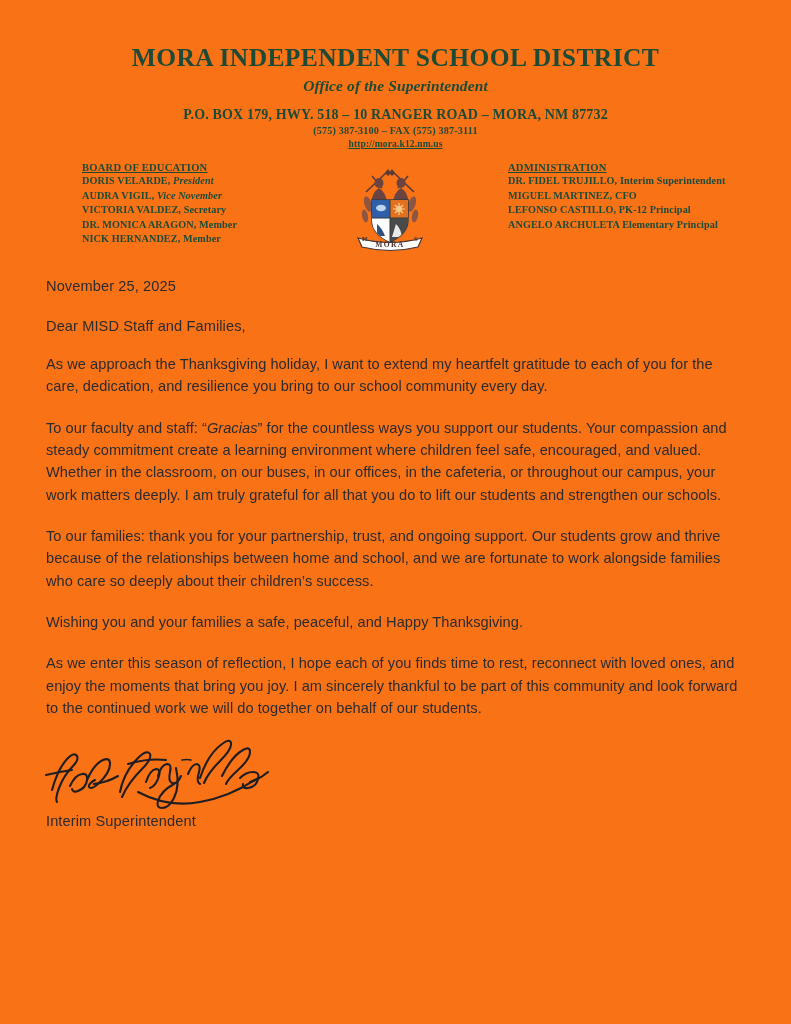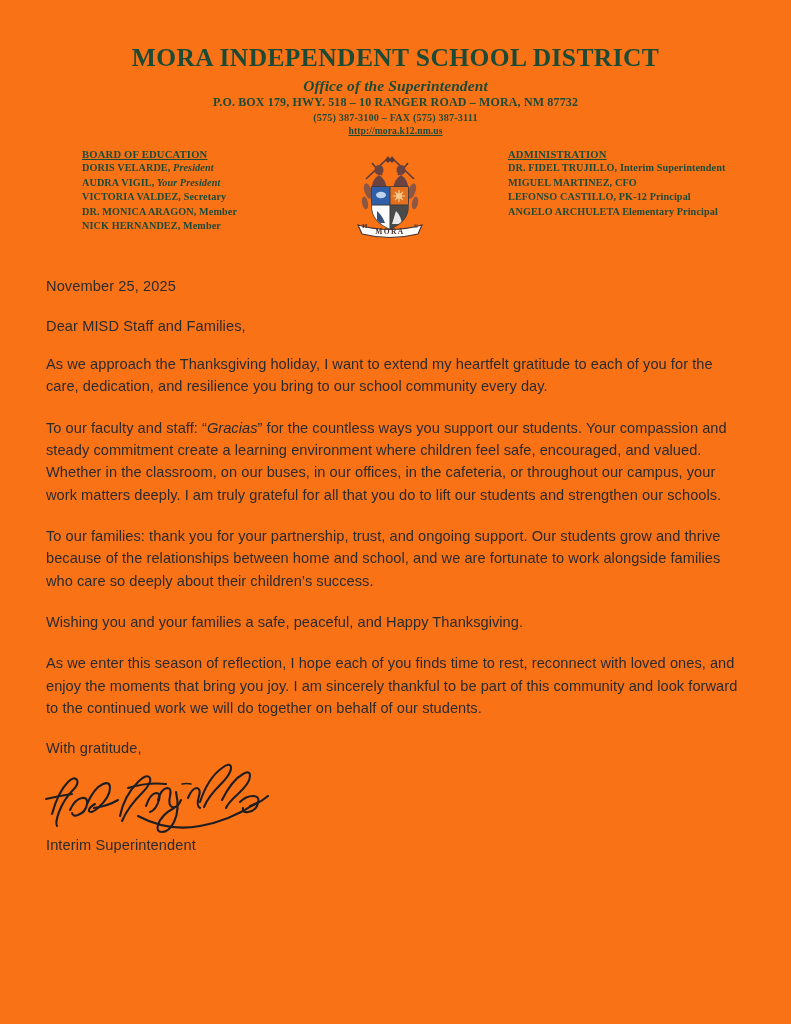--- a/index.html
+++ b/index.html
@@ -34,24 +34,24 @@
     font-family: "Liberation Serif", serif;
     font-size: 15.5px;
     font-weight: bold;
     font-style: italic;
     color: #1d4a35;
     margin-top: 5px;
     letter-spacing: 0.1px;
   }
   .addr-line {
     font-family: "Liberation Serif", serif;
-    font-size: 12px;
-    font-weight: bold;
-    color: #1d4a35;
-    margin-top: 0;
+    font-size: 14px;
+    font-weight: bold;
+    color: #1d4a35;
+    margin-top: 12px;
     letter-spacing: 0.15px;
   }
   .phone-line {
     font-family: "Liberation Serif", serif;
     font-size: 10.2px;
     font-weight: bold;
     color: #1d4a35;
     margin-top: 2px;
     letter-spacing: 0.15px;
   }
@@ -184,21 +184,21 @@
     <div class="addr-line">P.O. BOX 179, HWY. 518 – 10 RANGER ROAD – MORA, NM 87732</div>
     <div class="phone-line">(575) 387-3100 – FAX (575) 387-3111</div>
     <div class="url-line">http://mora.k12.nm.us</div>
   </div>
 
   <div class="masthead">
 
     <div class="col-board">
       <div class="col-heading">BOARD OF EDUCATION</div>
       <div class="col-entry"><span>DORIS VELARDE,</span> <span class="role-italic">President</span></div>
-      <div class="col-entry"><span>AUDRA VIGIL,</span> <span class="role-italic">Your President</span></div>
+      <div class="col-entry"><span>AUDRA VIGIL,</span> <span class="role-italic">Vice November</span></div>
       <div class="col-entry"><span>VICTORIA VALDEZ,</span> <span class="role">Secretary</span></div>
       <div class="col-entry"><span>DR. MONICA ARAGON,</span> <span class="role">Member</span></div>
       <div class="col-entry"><span>NICK HERNANDEZ,</span> <span class="role">Member</span></div>
     </div>
 
     <div class="crest-wrap">
       <svg width="88" height="96" viewBox="0 0 88 96" xmlns="http://www.w3.org/2000/svg">
 
         <g stroke="#5a3a36" stroke-width="1.6" fill="none">
           <line x1="20" y1="34" x2="42" y2="13"></line>
@@ -281,21 +281,20 @@
     <p class="para">As we approach the Thanksgiving holiday, I want to extend my heartfelt gratitude to each of you for the care, dedication, and resilience you bring to our school community every day.</p>
 
     <p class="para"><span>To our faculty and staff: “</span><em>Gracias</em><span>” for the countless ways you support our students. Your compassion and steady commitment create a learning environment where children feel safe, encouraged, and valued. Whether in the classroom, on our buses, in our offices, in the cafeteria, or throughout our campus, your work matters deeply. I am truly grateful for all that you do to lift our students and strengthen our schools.</span></p>
 
     <p class="para">To our families: thank you for your partnership, trust, and ongoing support. Our students grow and thrive because of the relationships between home and school, and we are fortunate to work alongside families who care so deeply about their children’s success.</p>
 
     <p class="para">Wishing you and your families a safe, peaceful, and Happy Thanksgiving.</p>
 
     <p class="para">As we enter this season of reflection, I hope each of you finds time to rest, reconnect with loved ones, and enjoy the moments that bring you joy. I am sincerely thankful to be part of this community and look forward to the continued work we will do together on behalf of our students.</p>
 
-    <div class="closing">With gratitude,</div>
 
     <div class="signature-block">
       <svg class="sig-svg" width="260" height="78" viewBox="0 0 260 78" xmlns="http://www.w3.org/2000/svg">
         <g fill="none" stroke="#1e1e22" stroke-width="2.1" stroke-linecap="round" stroke-linejoin="round">
 
           <path d="M10 56 q6 -22 16 -32 q6 -6 9 -2 q2 4 -4 10 q-9 9 -14 22 q-4 11 -2 14"></path>
           <path d="M4 41 q12 -3 26 -5"></path>
 
           <path d="M28 52 q5 -11 12 -12 q6 -1 5 6 q-1 8 -9 11 q-5 2 -6 -2"></path>
           <path d="M45 46 q7 -16 16 -20 q7 -3 7 4 q0 9 -12 20 q-7 6 -9 3 q-1 -3 6 -7"></path>

